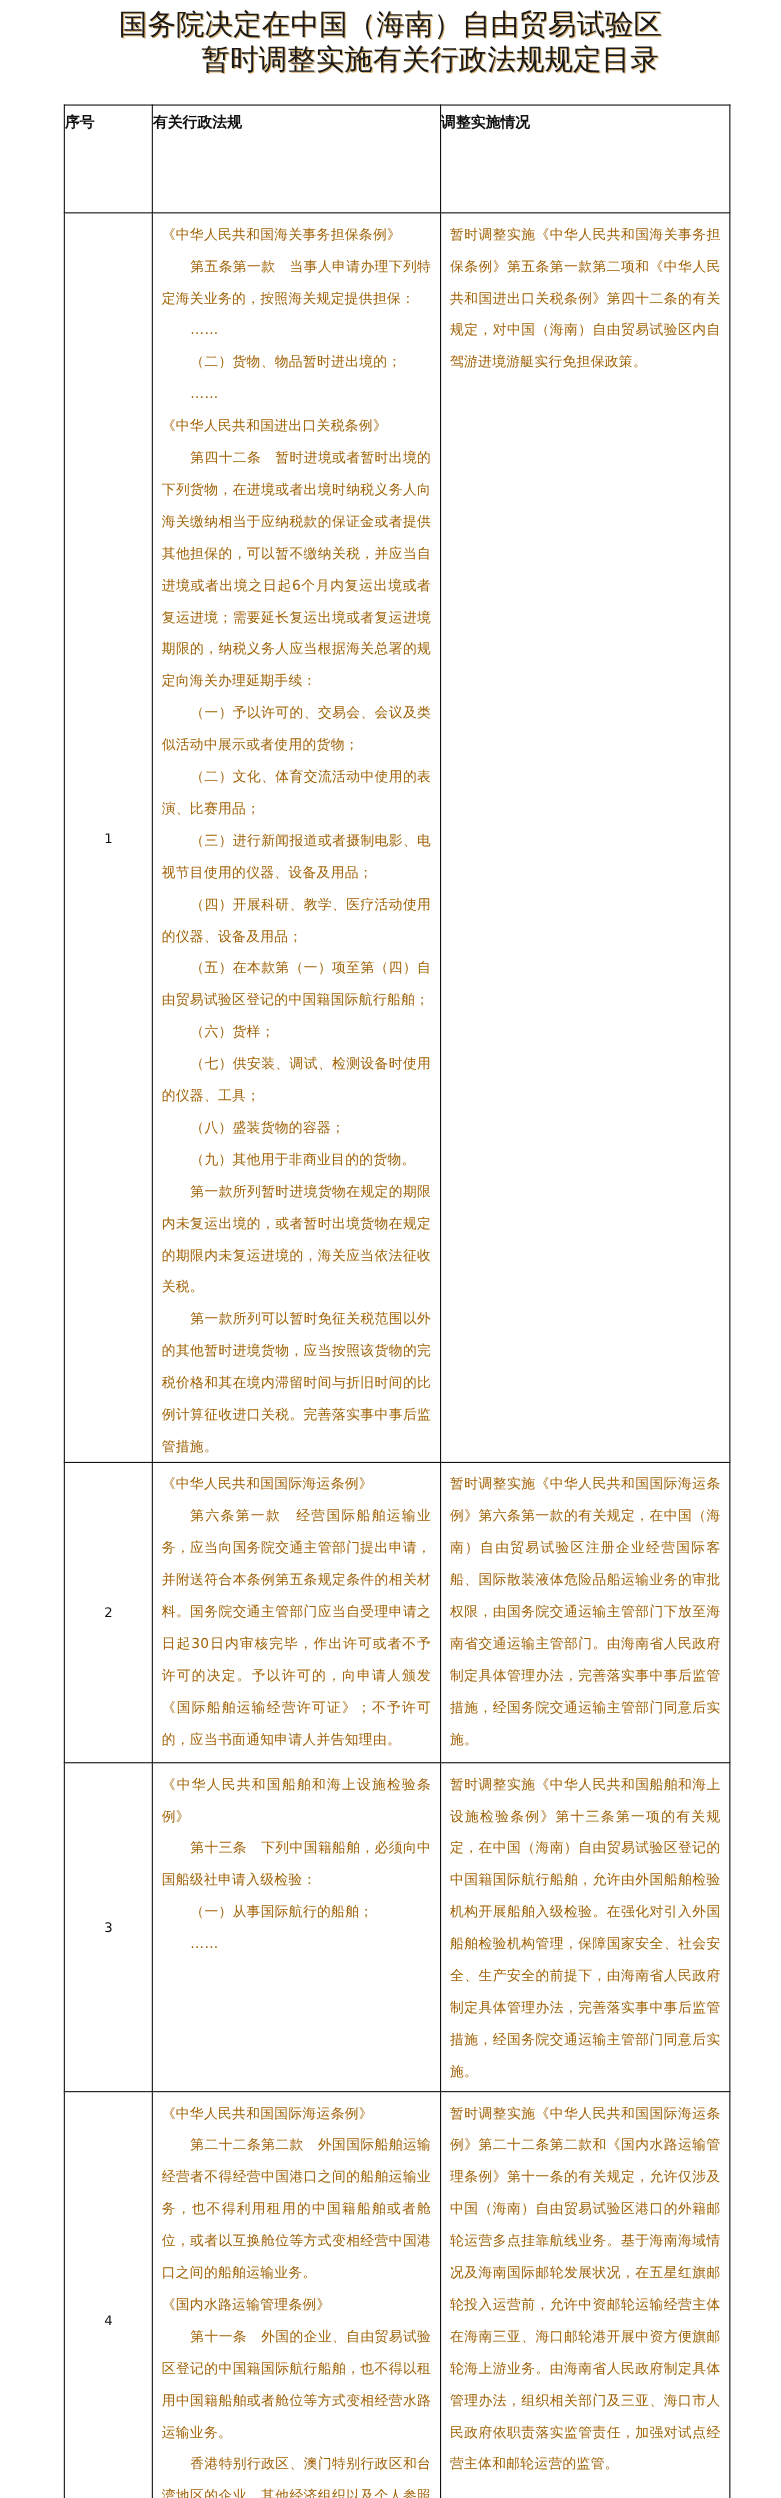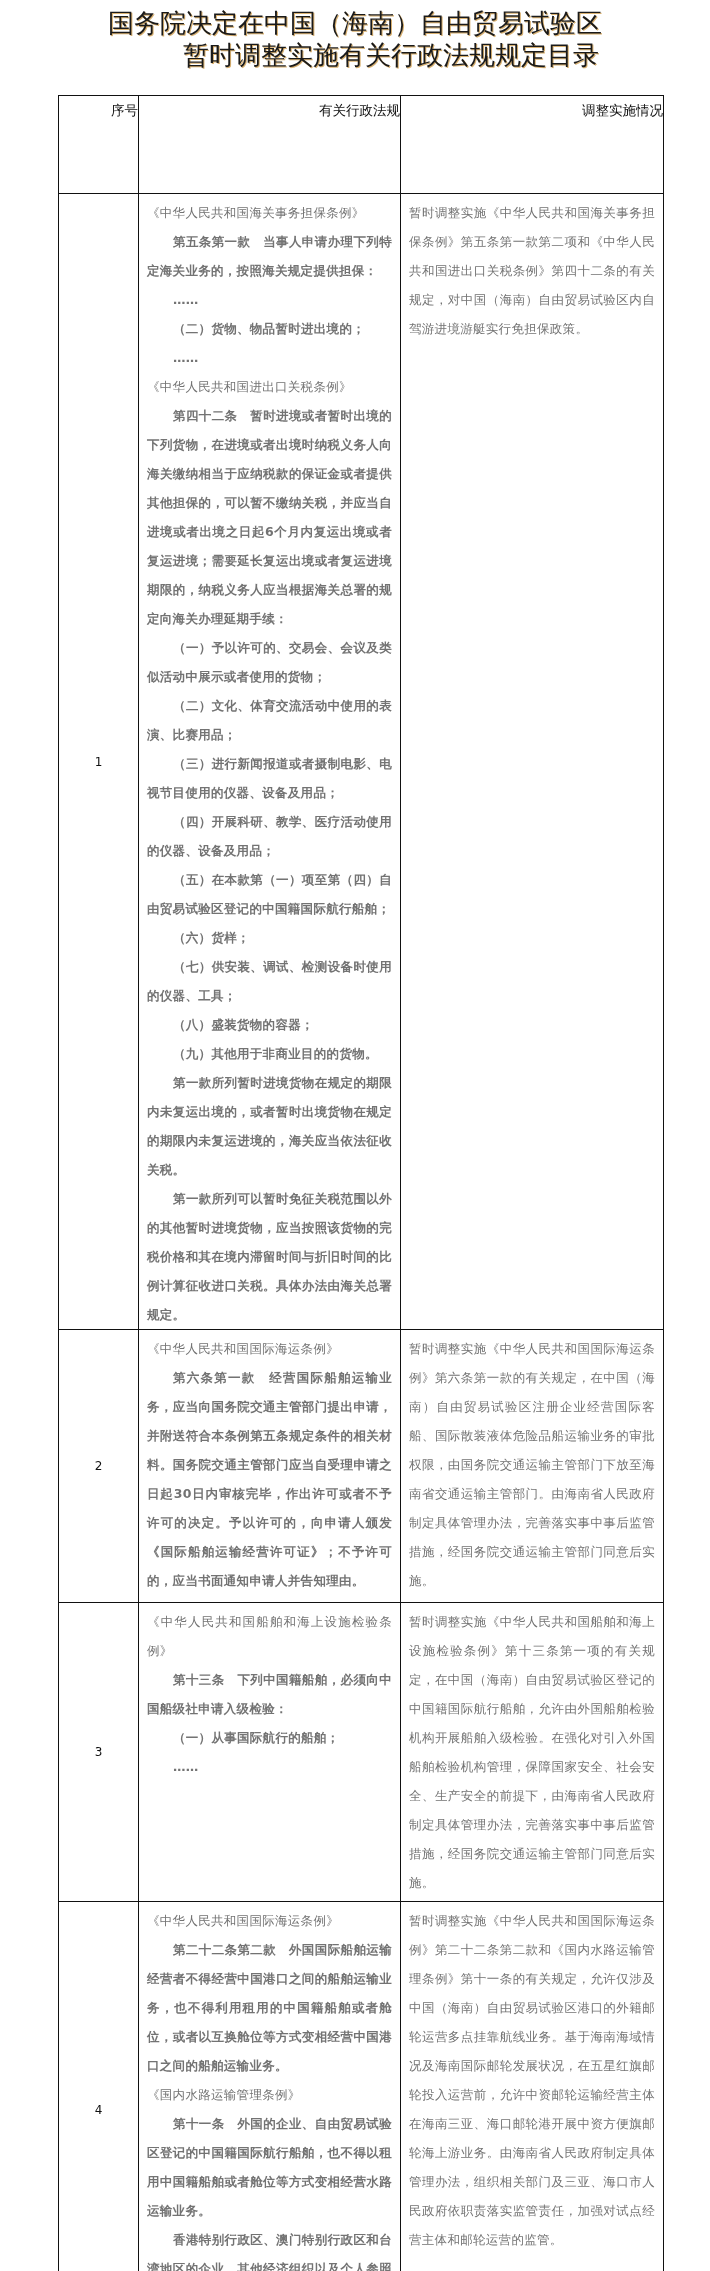--- a/index.html
+++ b/index.html
@@ -2,26 +2,26 @@
 <html><head>
 <meta charset="utf-8">
 <style>
   html,body{margin:0;padding:0;background:#fff;}
   body{width:710px;height:2271px;position:relative;overflow:hidden;font-family:"DejaVu Sans",sans-serif;color:#111;}
   .title{position:absolute;left:0;width:710px;text-align:center;font-family:"DejaVu Serif",serif;font-size:26px;color:#1a1a1a;letter-spacing:0px;line-height:30px;text-shadow:1px 1px 0 #d8b070;}
   .title.t1{top:8px;}
   .title.t2{top:40px;margin-left:36px;}
   table.doc{position:absolute;left:58px;top:95px;border-collapse:collapse;width:605px;table-layout:fixed;}
   table.doc td, table.doc th{border:1.5px solid #111;vertical-align:top;padding:0;}
-  th{font-weight:normal;font-size:13.5px;height:91px;vertical-align:top;padding-top:6px !important;text-align:right;}
+  th{font-weight:bold;font-size:13.5px;height:91px;vertical-align:top;padding-top:6px !important;text-align:left;}
   col.c1{width:80px;} col.c2{width:262px;} col.c3{width:263px;}
   td.num{text-align:center;vertical-align:middle !important;font-size:12px;}
-  .cell{padding:4px 8px 0 8px;font-size:12.5px;line-height:29px;color:#737373;letter-spacing:0.3px;text-align:justify;}
+  .cell{padding:4px 8px 0 8px;font-size:12.5px;line-height:29px;color:#a16207;letter-spacing:0.3px;text-align:justify;}
   .p{margin:0;}
-  .p.ind{text-indent:26px;font-weight:bold;}
+  .p.ind{text-indent:26px;}
   .p.law{text-indent:0;}
 </style>
 </head>
 <body>
 
 <div class="title t1">国务院决定在中国（海南）自由贸易试验区</div>
 <div class="title t2">暂时调整实施有关行政法规规定目录</div>
 
 <table class="doc">
   <colgroup>
@@ -51,21 +51,21 @@
             <p class="p ind">（一）予以许可的、交易会、会议及类似活动中展示或者使用的货物；</p>
             <p class="p ind">（二）文化、体育交流活动中使用的表演、比赛用品；</p>
             <p class="p ind">（三）进行新闻报道或者摄制电影、电视节目使用的仪器、设备及用品；</p>
             <p class="p ind">（四）开展科研、教学、医疗活动使用的仪器、设备及用品；</p>
             <p class="p ind">（五）在本款第（一）项至第（四）自由贸易试验区登记的中国籍国际航行船舶；</p>
             <p class="p ind">（六）货样；</p>
             <p class="p ind">（七）供安装、调试、检测设备时使用的仪器、工具；</p>
             <p class="p ind">（八）盛装货物的容器；</p>
             <p class="p ind">（九）其他用于非商业目的的货物。</p>
             <p class="p ind">第一款所列暂时进境货物在规定的期限内未复运出境的，或者暂时出境货物在规定的期限内未复运进境的，海关应当依法征收关税。</p>
-            <p class="p ind">第一款所列可以暂时免征关税范围以外的其他暂时进境货物，应当按照该货物的完税价格和其在境内滞留时间与折旧时间的比例计算征收进口关税。具体办法由海关总署规定。</p>
+            <p class="p ind">第一款所列可以暂时免征关税范围以外的其他暂时进境货物，应当按照该货物的完税价格和其在境内滞留时间与折旧时间的比例计算征收进口关税。完善落实事中事后监管措施。</p>
           </div>
         </td>
     <td>
           <div class="cell">
             <p class="p adj">暂时调整实施《中华人民共和国海关事务担保条例》第五条第一款第二项和《中华人民共和国进出口关税条例》第四十二条的有关规定，对中国（海南）自由贸易试验区内自驾游进境游艇实行免担保政策。</p>
           </div>
         </td>
   </tr>
 
   <tr style="height: 273px;">

